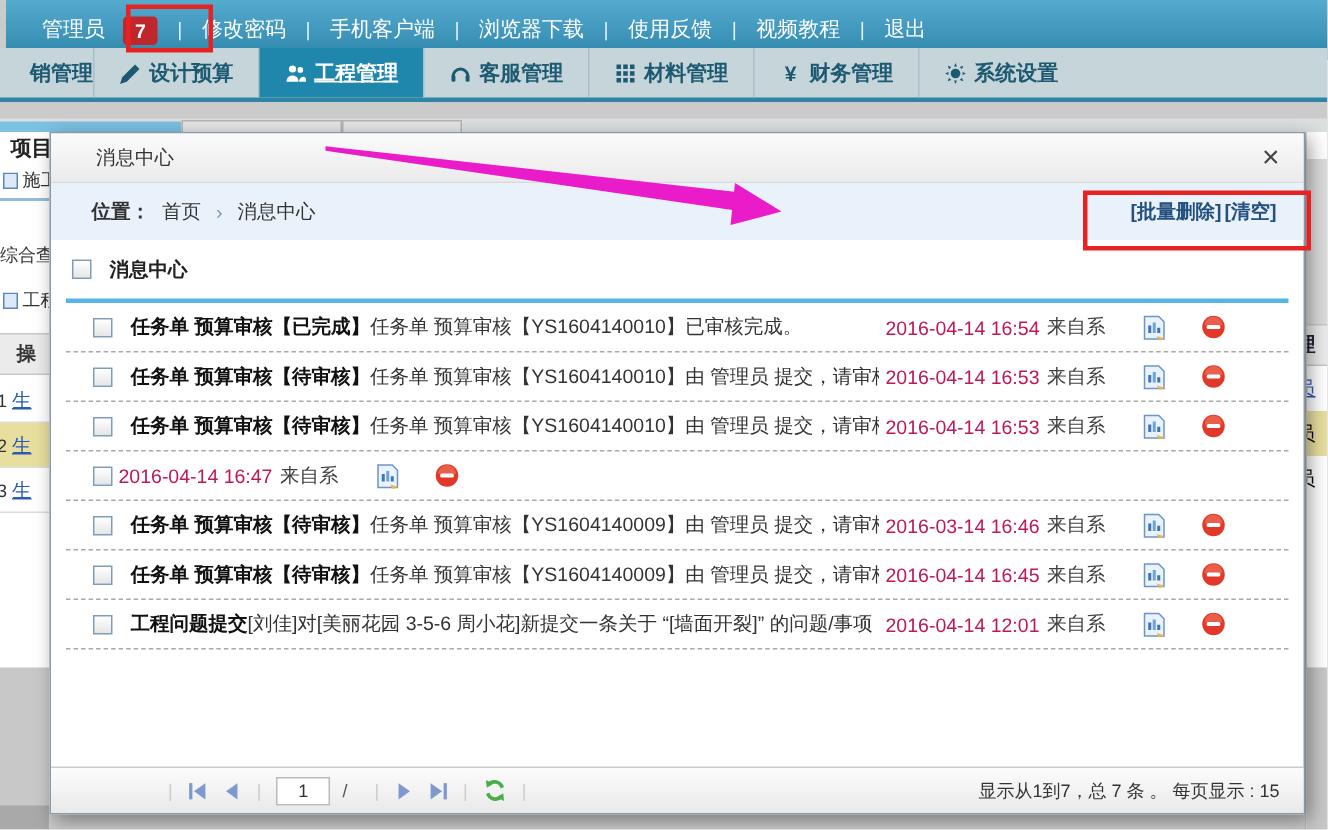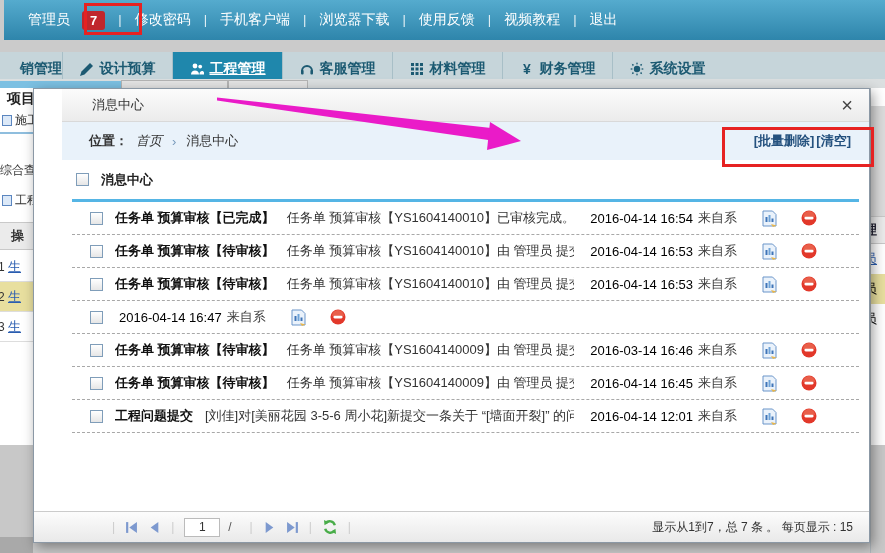--- a/index.html
+++ b/index.html
@@ -10,21 +10,21 @@
   
   .topbar { position:absolute; left:4px; top:0; width:885px; height:40px;
     background:linear-gradient(#55abce,#2e85ab); display:flex; align-items:center;
     color:#fff; font-size:14px; padding-left:24px; }
   .topbar .sep { color:rgba(255,255,255,.85); margin:0 13px; font-size:13px; }
   .badge { background:#c0272d; border-radius:3px; padding:2px 8px; margin-left:12px;
     font-size:13px; font-weight:bold; color:#fff; cursor:pointer; }
   .tb-item { cursor:pointer; white-space:nowrap; }
 
   
-  .tabbar { position:absolute; left:0; top:52px; width:885px; height:36px;
+  .tabbar { position:absolute; left:0; top:32px; width:885px; height:36px;
     background:#c6d5da; border-bottom:3px solid #2e86a4; display:flex; }
   .tab { width:110px; height:33px; display:flex; align-items:center; justify-content:center;
     gap:5px; font-size:14px; font-weight:bold; color:#1c5a72; border-left:1px solid #a8bfc7;
     cursor:pointer; white-space:nowrap; overflow:hidden; }
   .tab.partial { width:62px; border-left:none; justify-content:flex-start; padding-left:4px; }
   .tab.active { background:#1f87ac; color:#fff;text-decoration:underline; }
   .tab-icon { display:inline-flex; width:15px; height:15px; align-items:center; justify-content:center; }
   .tab-icon svg { width:14px; height:14px; fill:currentColor; }
   .tab-icon .yen { font-size:14px; font-weight:bold; }
 
@@ -61,45 +61,45 @@
     border-top:1px solid #c9c9c9; border-bottom:1px solid #c9c9c9; overflow:hidden; }
   .rp-row { position:absolute; left:0; width:15px; height:30px; overflow:hidden; display:flex; align-items:center; }
   .rp-r1 { top:156px; } .rp-r2 { top:186px; background:#e8df9f; } .rp-r3 { top:216px; }
   .rp-char { display:inline-block; margin-left:-7px; }
   .rp-link { color:#2a5db0; text-decoration:underline; }
   .rp-th .rp-char { font-weight:bold; color:#223; margin-top:4px; }
   .rp-gray { position:absolute; left:0; top:357px; width:15px; height:108px; background:#c8c8c8; }
 
   
   .modal { position:absolute; left:33px; top:88px; width:837px; height:455px; background:#fff;
-    border:1px solid #8b98a5; box-shadow:3px 4px 12px rgba(0,0,0,.4);padding-left:28px; }
+    border:1px solid #8b98a5; box-shadow:3px 4px 12px rgba(0,0,0,.4); }
   .m-titlebar { height:33px; background:linear-gradient(#fbfbfb,#ebebeb); border-bottom:1px solid #d9d9d9;
     display:flex; align-items:center; }
   .m-title { margin-left:30px; font-size:13px; color:#333; }
   .m-close { margin-left:auto; margin-right:16px; font-size:20px; color:#444; cursor:pointer; line-height:1; }
   .m-bread { height:38px; background:#e9f2fa; display:flex; align-items:center; padding:0 18px 0 27px; font-size:13px; color:#333; }
   .m-bread .b-label { font-weight:bold; }
-  .m-bread .b-home { margin-left:8px; cursor:pointer;font-style:italic; }
+  .m-bread .b-home { margin-left:8px; cursor:pointer; }
   .m-bread .b-sep { margin:0 10px; color:#7799bb; }
   .m-actions { margin-left:auto; display:flex; gap:2px; }
   .m-actions span { font-weight:bold; color:#24517e; font-size:13px; cursor:pointer; white-space:nowrap; }
 
   .list-head { height:42px; margin:0 10px; border-bottom:3px solid #55b5e5; display:flex; align-items:center; padding-left:4px; }
   .list-head .lh-label { font-weight:bold; font-size:13px; color:#222; margin-left:12px; }
 
   .cb { width:13px; height:13px; border:1px solid #7f9db9; background:linear-gradient(#fff,#e6e6e6);
     display:inline-block; flex:none; cursor:pointer; }
 
   .rows { margin:0 10px; }
   .msg-row { height:33px; display:flex; align-items:center; border-bottom:1px dashed #a8a8a8;
     padding-left:18px; padding-right:42px; font-size:13px; }
   .msg-text { flex:1; white-space:nowrap; overflow:hidden; margin-left:12px; }
-  .msg-title { font-weight:bold; color:#111; margin-right:12px; }
+  .msg-title { font-weight:bold; color:#111; margin-right:0; }
   .msg-body { color:#333; }
-  .msg-time { color:#000000; margin-left:16px; white-space:nowrap; }
+  .msg-time { color:#be185d; margin-left:4px; white-space:nowrap; }
   .msg-source { color:#404040; margin-left:5px; width:40px; overflow:hidden; white-space:nowrap; flex:none;font-family:Liberation Serif, serif; }
   .msg-ico { margin-left:24px; cursor:pointer; display:inline-flex; flex:none; }
 
   
   .pager { position:absolute; left:0; bottom:0; width:100%; height:31px;
     background:linear-gradient(#fcfcfc,#e9e9e9); border-top:1px solid #cbcbcb;
     display:flex; align-items:center; padding:0 16px 0 68px; font-size:12px; color:#555; }
   .pg-sep { color:#ccc; margin:0 10px; }
   .pgbtn { display:inline-flex; cursor:pointer; }
   .pgbtn svg { width:13px; height:13px; fill:#7d99cf; }

